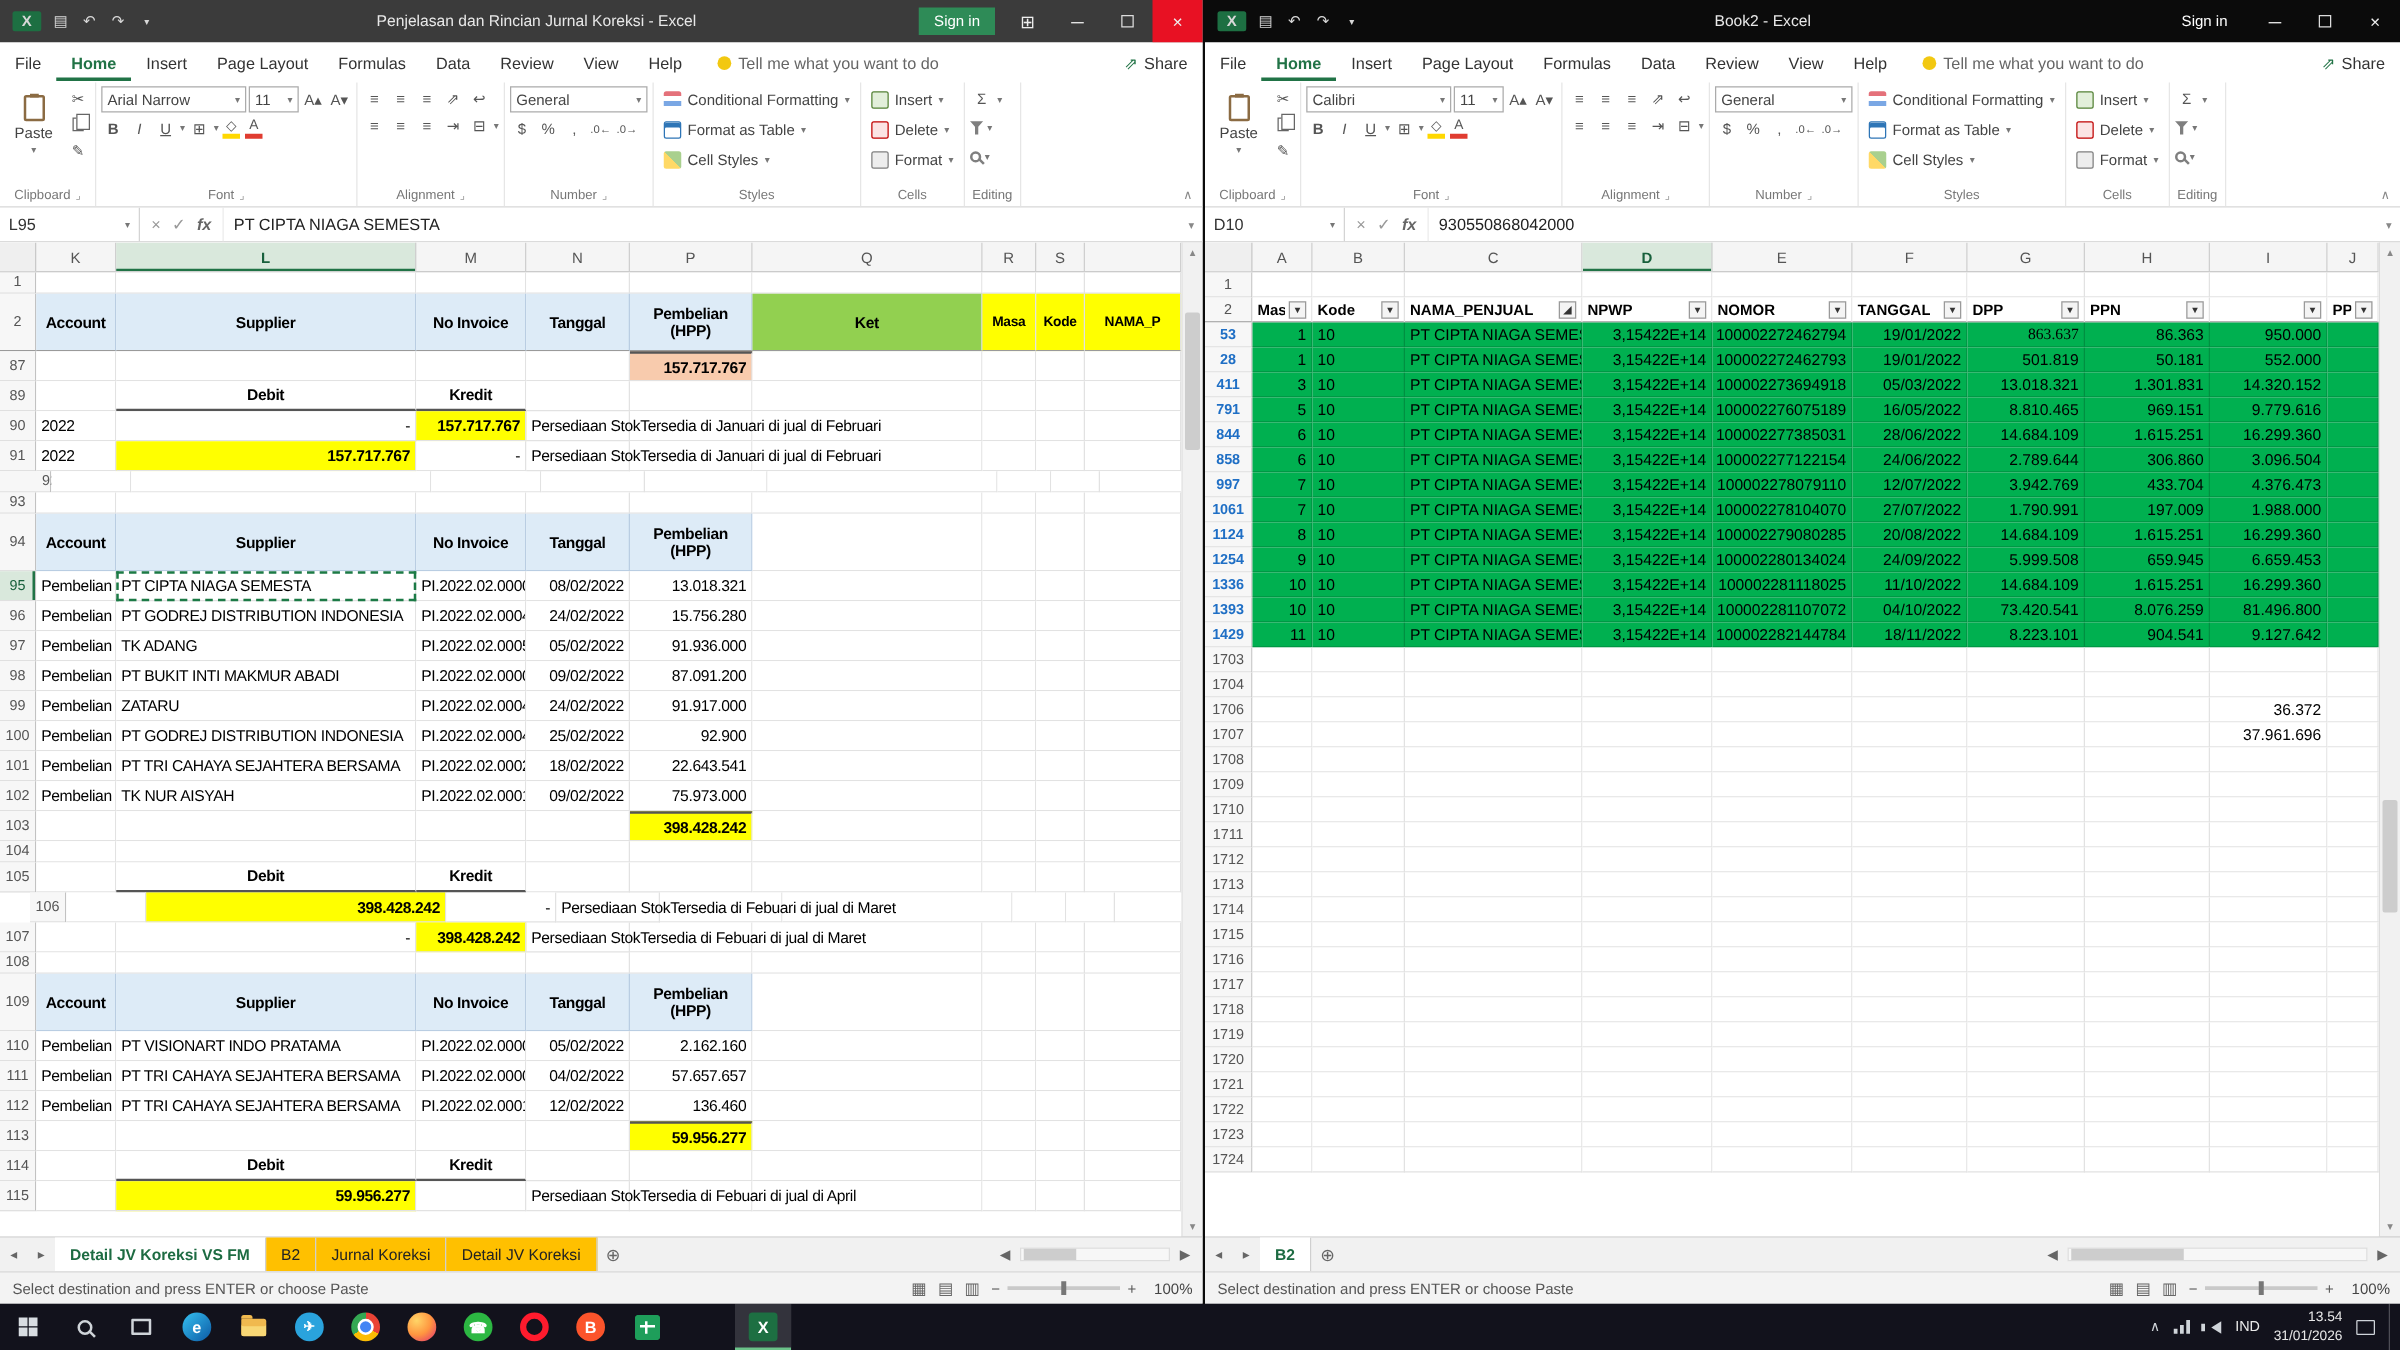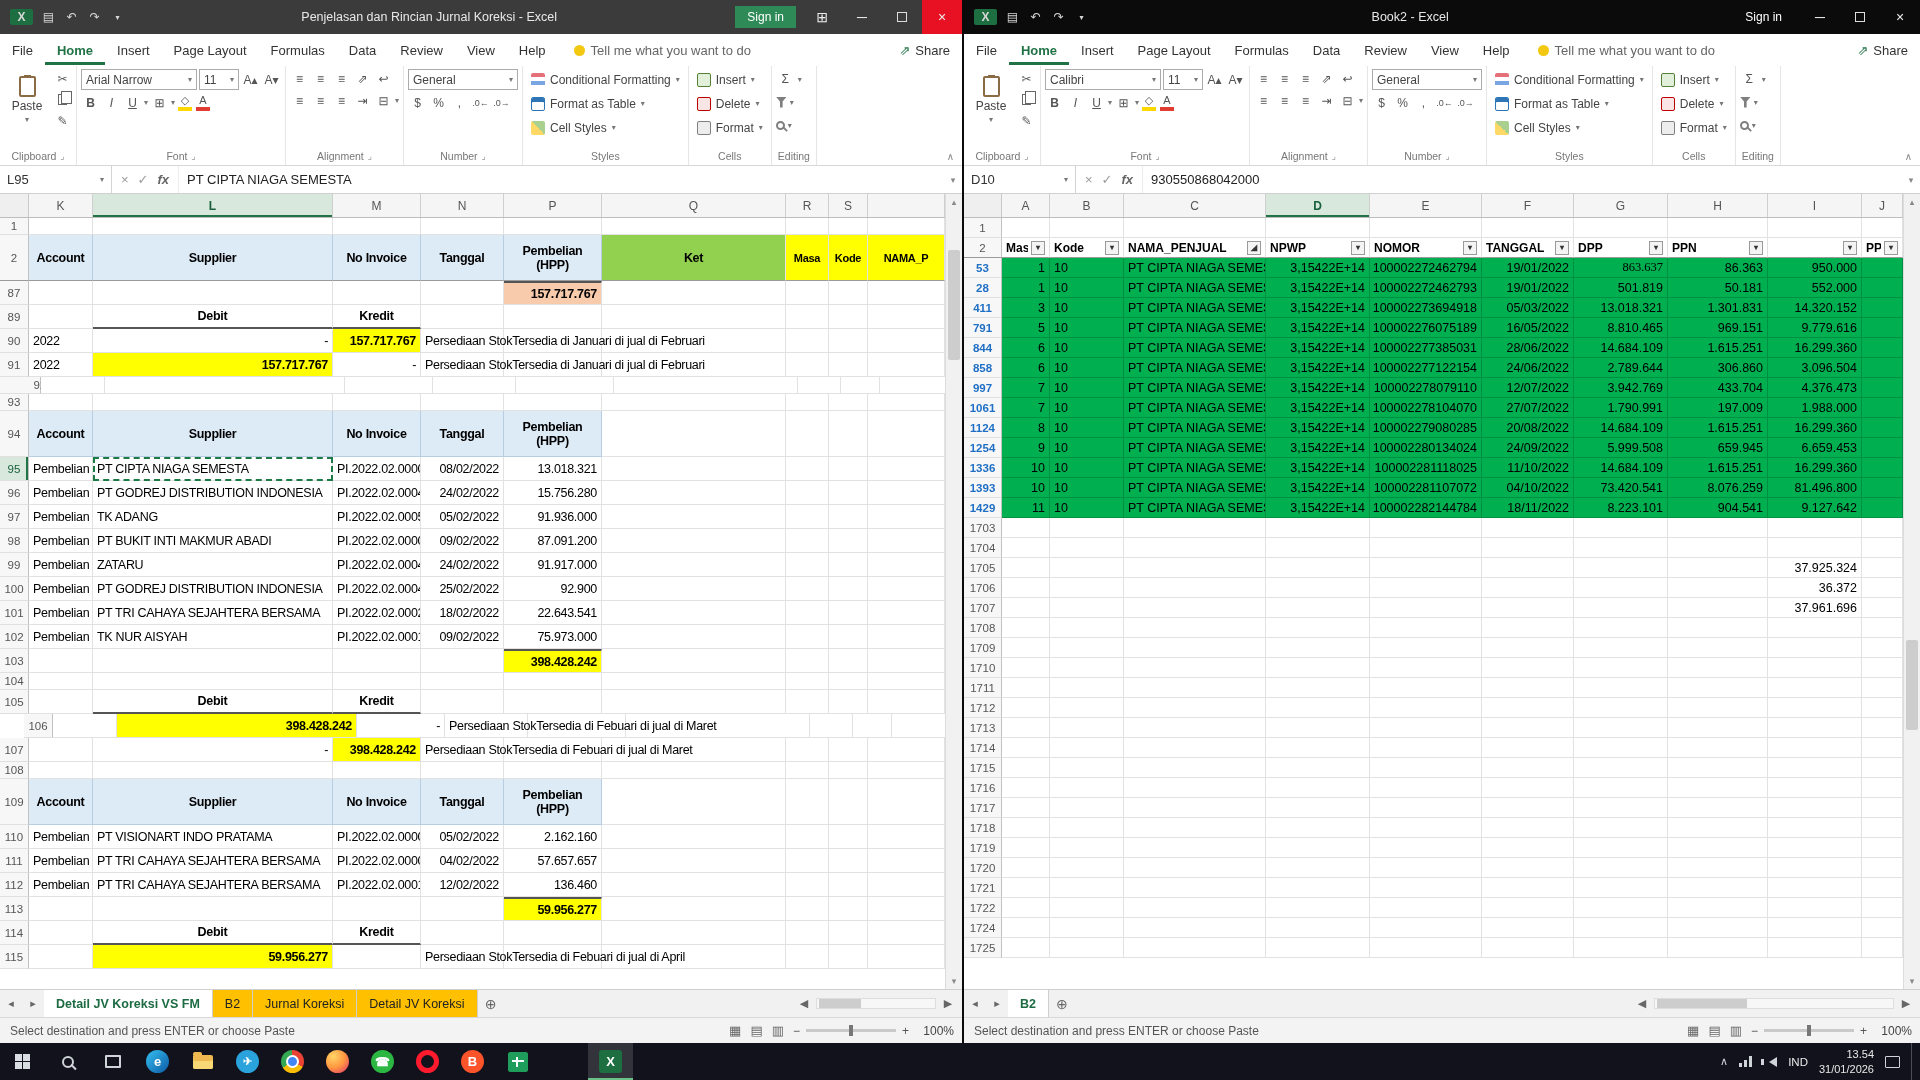--- a/index.html
+++ b/index.html
@@ -1293,33 +1293,20 @@
             <div class="g-cell" style="width: 142px;"></div>
             <div class="g-cell" style="width: 104px;"></div>
             <div class="g-cell" style="width: 112px;"></div>
             <div class="g-cell" style="width: 92px;"></div>
             <div class="g-cell" style="width: 94px;"></div>
             <div class="g-cell" style="width: 100px;"></div>
             <div class="g-cell" style="width: 94px;"></div>
             <div class="g-cell" style="width: 41px;"></div>
           </div>
           <div class="g-row" style="height: 20px;">
-            <div class="g-rh" style="width: 38px;">1705</div>
-            <div class="g-cell" style="width: 48px;"></div>
-            <div class="g-cell" style="width: 74px;"></div>
-            <div class="g-cell" style="width: 142px;"></div>
-            <div class="g-cell" style="width: 104px;"></div>
-            <div class="g-cell" style="width: 112px;"></div>
-            <div class="g-cell" style="width: 92px;"></div>
-            <div class="g-cell" style="width: 94px;"></div>
-            <div class="g-cell" style="width: 100px;"></div>
-            <div class="g-cell r" style="width: 94px;">37.925.324</div>
-            <div class="g-cell" style="width: 41px;"></div>
-          </div>
-          <div class="g-row" style="height: 20px;">
             <div class="g-rh" style="width: 38px;">1706</div>
             <div class="g-cell" style="width: 48px;"></div>
             <div class="g-cell" style="width: 74px;"></div>
             <div class="g-cell" style="width: 142px;"></div>
             <div class="g-cell" style="width: 104px;"></div>
             <div class="g-cell" style="width: 112px;"></div>
             <div class="g-cell" style="width: 92px;"></div>
             <div class="g-cell" style="width: 94px;"></div>
             <div class="g-cell" style="width: 100px;"></div>
             <div class="g-cell r" style="width: 94px;">36.372</div>
@@ -1527,34 +1514,34 @@
             <div class="g-cell" style="width: 142px;"></div>
             <div class="g-cell" style="width: 104px;"></div>
             <div class="g-cell" style="width: 112px;"></div>
             <div class="g-cell" style="width: 92px;"></div>
             <div class="g-cell" style="width: 94px;"></div>
             <div class="g-cell" style="width: 100px;"></div>
             <div class="g-cell" style="width: 94px;"></div>
             <div class="g-cell" style="width: 41px;"></div>
           </div>
           <div class="g-row" style="height: 20px;">
+            <div class="g-rh" style="width: 38px;">1723</div>
+            <div class="g-cell" style="width: 48px;"></div>
+            <div class="g-cell" style="width: 74px;"></div>
+            <div class="g-cell" style="width: 142px;"></div>
+            <div class="g-cell" style="width: 104px;"></div>
+            <div class="g-cell" style="width: 112px;"></div>
+            <div class="g-cell" style="width: 92px;"></div>
+            <div class="g-cell" style="width: 94px;"></div>
+            <div class="g-cell" style="width: 100px;"></div>
+            <div class="g-cell" style="width: 94px;"></div>
+            <div class="g-cell" style="width: 41px;"></div>
+          </div>
+          <div class="g-row" style="height: 20px;">
             <div class="g-rh" style="width: 38px;">1724</div>
-            <div class="g-cell" style="width: 48px;"></div>
-            <div class="g-cell" style="width: 74px;"></div>
-            <div class="g-cell" style="width: 142px;"></div>
-            <div class="g-cell" style="width: 104px;"></div>
-            <div class="g-cell" style="width: 112px;"></div>
-            <div class="g-cell" style="width: 92px;"></div>
-            <div class="g-cell" style="width: 94px;"></div>
-            <div class="g-cell" style="width: 100px;"></div>
-            <div class="g-cell" style="width: 94px;"></div>
-            <div class="g-cell" style="width: 41px;"></div>
-          </div>
-          <div class="g-row" style="height: 20px;">
-            <div class="g-rh" style="width: 38px;">1725</div>
             <div class="g-cell" style="width: 48px;"></div>
             <div class="g-cell" style="width: 74px;"></div>
             <div class="g-cell" style="width: 142px;"></div>
             <div class="g-cell" style="width: 104px;"></div>
             <div class="g-cell" style="width: 112px;"></div>
             <div class="g-cell" style="width: 92px;"></div>
             <div class="g-cell" style="width: 94px;"></div>
             <div class="g-cell" style="width: 100px;"></div>
             <div class="g-cell" style="width: 94px;"></div>
             <div class="g-cell" style="width: 41px;"></div>

